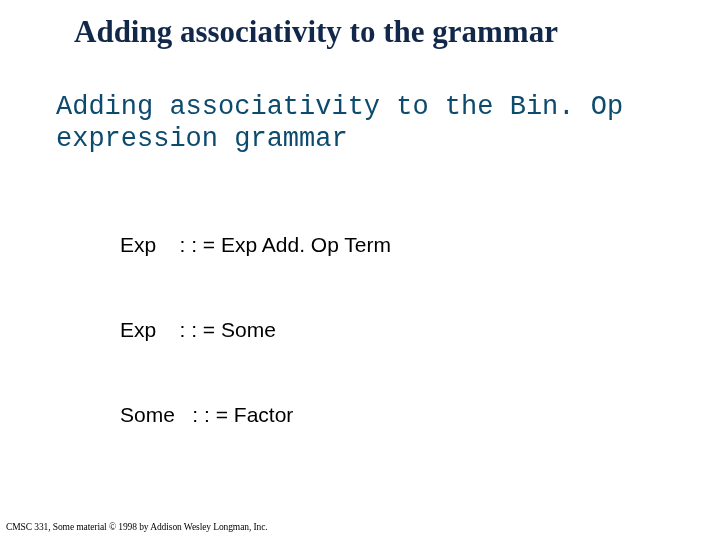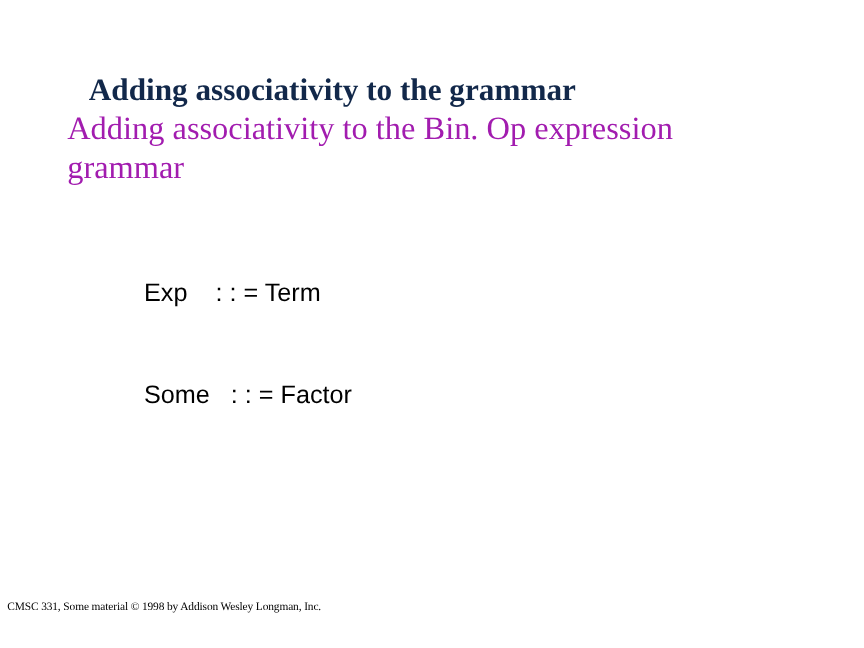--- a/index.html
+++ b/index.html
@@ -16,30 +16,29 @@
   .slide {
     width: 720px;
     height: 540px;
     position: relative;
     box-sizing: border-box;
   }
   .title {
     font-family: "Times New Roman", Times, serif;
     font-weight: bold;
     color: #12284a;
-    font-size: 26px;
+    font-size: 31px;
     position: absolute;
     top: 14px;
     left: 74px;
     right: 40px;
-    margin-top: 46px;
   }
   .subtitle {
-    font-family: Liberation Serif, serif;
-    color: #a21caf;
+    font-family: Liberation Mono, monospace;
+    color: #0c4a6e;
     font-size: 27px;
     position: absolute;
     top: 92px;
     left: 56px;
     right: 80px;
     line-height: 1.18;
   }
   .grammar {
     font-family: Arial, Helvetica, sans-serif;
     color: #000;
@@ -48,36 +47,37 @@
     top: 174px;
     left: 120px;
     line-height: 1.35;
     white-space: pre;
   }
   .footer {
     font-family: "Times New Roman", Times, serif;
     color: #000;
     font-size: 9.5px;
     position: absolute;
-    bottom: 29px;
+    bottom: 8px;
     left: 6px;
     letter-spacing: -0.1px;
   }
 </style>
 </head>
 <body>
 
 <div class="slide">
 
   <div class="title">Adding associativity to the grammar</div>
 
   <div class="subtitle">Adding associativity to the Bin. Op expression grammar</div>
 
   <div class="grammar">
-    <div>Exp    : : = Term</div>
+    <div>Exp    : : = Exp Add. Op Term</div>
+    <div>Exp    : : = Some</div>
     <div>Some   : : = Factor</div>
     
     
     
     
   </div>
 
   <div class="footer">CMSC 331, Some material © 1998 by Addison Wesley Longman, Inc.</div>
 
 </div>

